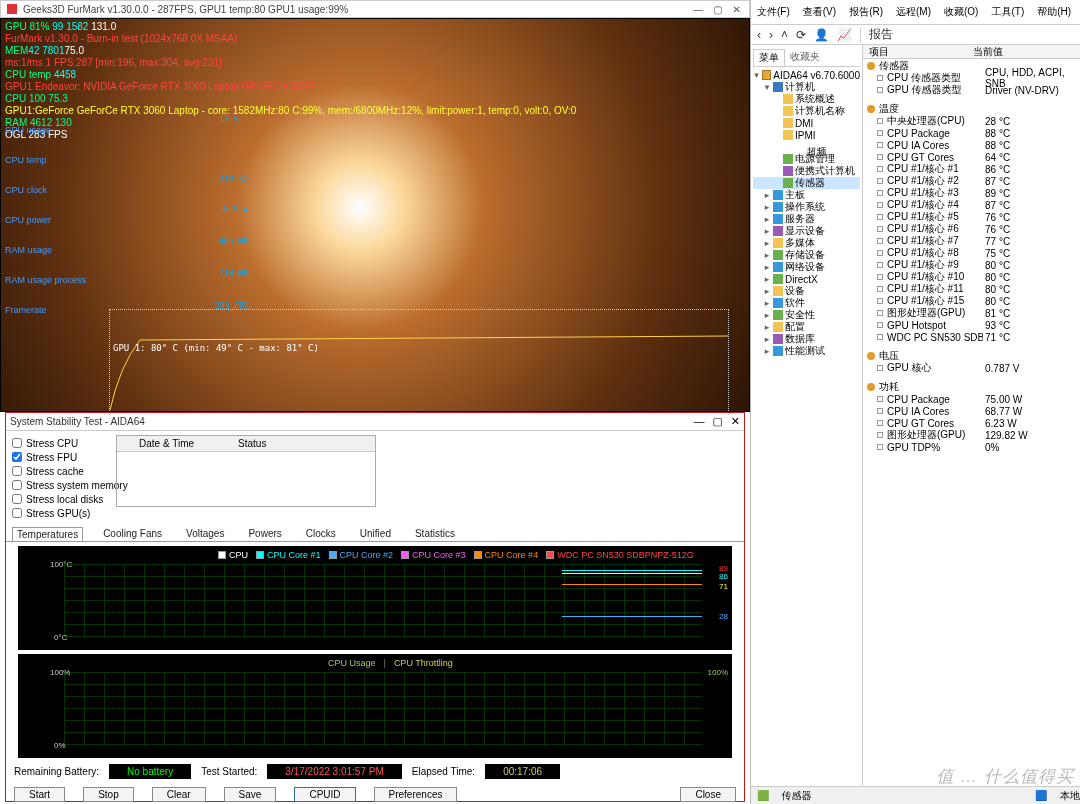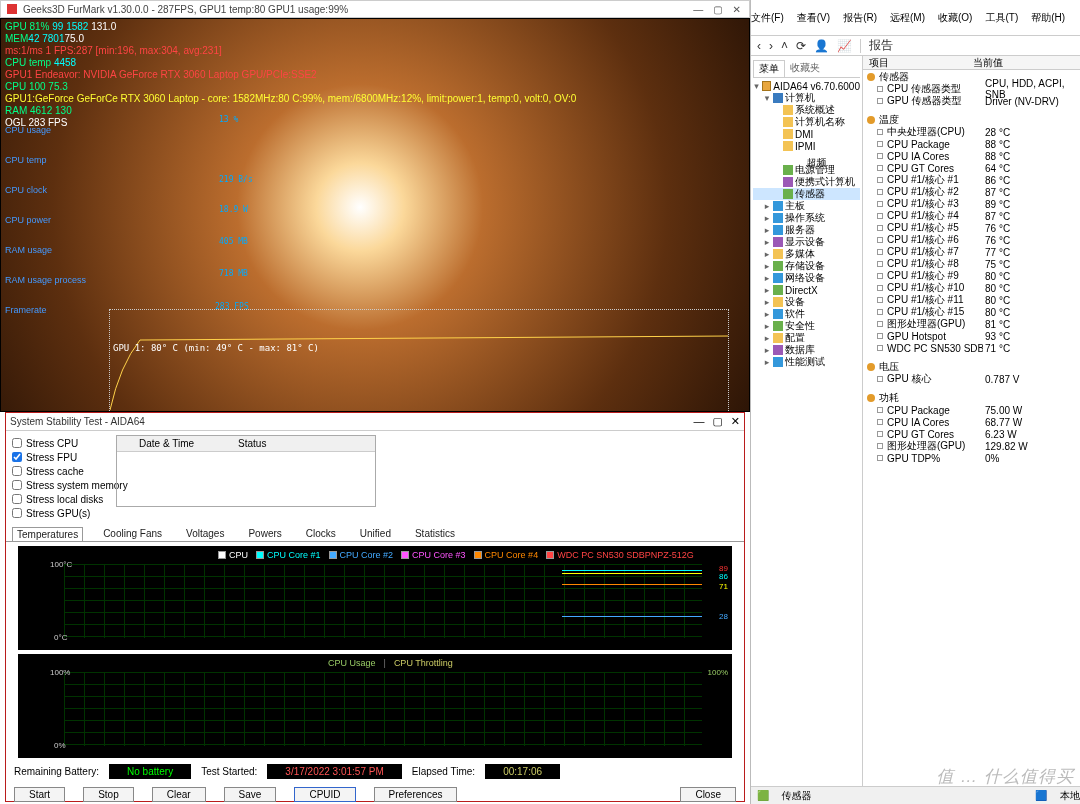--- a/index.html
+++ b/index.html
@@ -56,21 +56,21 @@
 .chart .mark{position:absolute;right:4px;font-size:8px;}
 .chart2 .legend{left:310px;color:#cc6;}
 .sst-status{display:flex;align-items:center;gap:10px;padding:4px 8px;font-size:10px;}
 .sst-status .pill{padding:2px 18px;background:#000;color:#0f0;font-size:10px;}
 .sst-btns{display:flex;gap:18px;padding:4px 8px;}
 .sst-btns button{font-size:10px;padding:1px 14px;border:1px solid #888;background:#f4f4f4;}
 .sst-btns .close{margin-left:auto;}
 
 
 .aida{position:absolute;left:750px;top:0;width:330px;height:804px;background:#fff;border-left:1px solid #bbb;font-size:10px;}
-.aida-menu{height:36px;display:flex;align-items:center;gap:13px;padding:0 0;color:#000;border-bottom:1px solid #ccc;}
+.aida-menu{height:25px;display:flex;align-items:center;gap:13px;padding:0 6px;color:#000;border-bottom:1px solid #ccc;}
 .aida-tb{height:20px;display:flex;align-items:center;gap:8px;padding:0 6px;border-bottom:1px solid #ccc;color:#333;}
 .aida-tb span{font-size:12px;}
 .aida-body{display:flex;height:calc(100% - 58px);}
 .tree{width:112px;border-right:1px solid #ccc;padding:4px 2px;overflow:hidden;}
 .tree .row{display:flex;align-items:center;gap:2px;height:12px;font-size:10px;white-space:nowrap;}
 .tree .row.sel{background:#cde6ff;}
 .ic{width:10px;height:10px;display:inline-block;}
 .ic.sq{background:#e8a63d;border:1px solid #a57419;}
 .ic.pc{background:#3a7bbf;}
 .ic.fl{background:#f3c354;}
@@ -100,20 +100,21 @@
  <span>Geeks3D FurMark v1.30.0.0 - 287FPS, GPU1 temp:80  GPU1 usage:99%</span>
  <div class="btns">
   <span>—</span>
   <span>▢</span>
   <span>✕</span>
  </div>
 </div>
 <div class="fm-view">
  <div class="fm-overlay">
   <div><span class="g">GPU  81%</span><span class="c">  99   1582</span><span class="w"> 131.0</span></div>
+  <div class="r">FurMark v1.30.0 - Burn-in test (1024x768 0X MSAA)</div>
   <div><span class="g">MEM</span><span class="c">42   7801</span><span class="w">75.0</span></div>
   <div class="r">   ms:1/ms   1 FPS:287  [min:196, max:304, avg:231]</div>
   <div><span class="g">CPU  temp</span><span class="c">   4458</span></div>
   <div class="r">GPU1 Endeavor: NVIDIA GeForce RTX 3060 Laptop GPU/PCIe:SSE2</div>
   <div><span class="g">CPU  100   75.3</span></div>
   <div class="y">GPU1:GeForce  GeForCe RTX 3060 Laptop  - core: 1582MHz:80 C:99%, mem:/6800MHz:12%, limit:power:1, temp:0, volt:0, OV:0</div>
   <div><span class="g">RAM  4612      130</span></div>
   <div class="w">OGL    283 FPS</div>
  </div>
  <div class="fm-side" id="fm-side">

